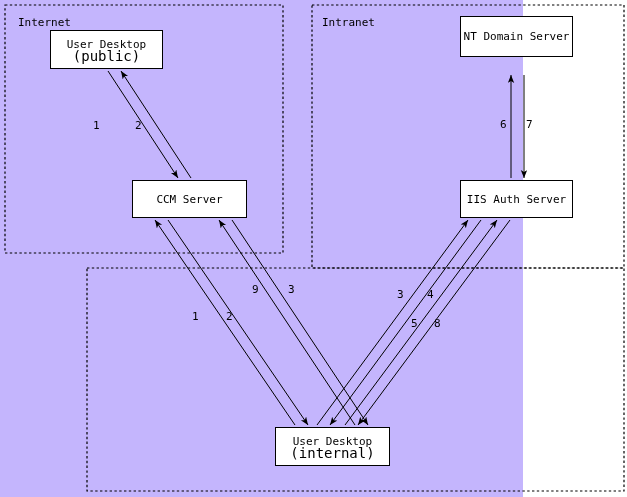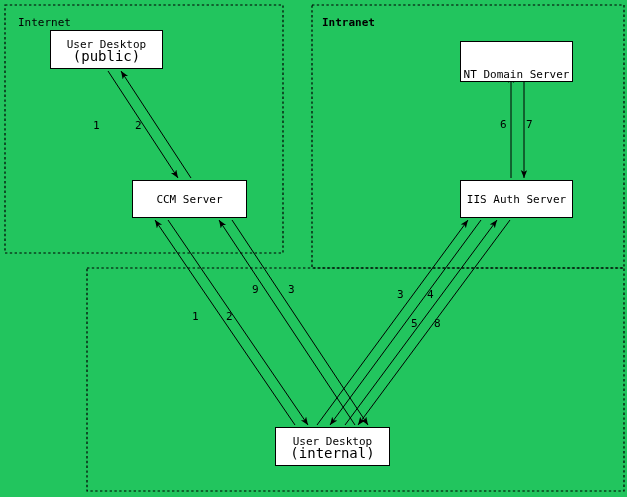--- a/index.html
+++ b/index.html
@@ -1,18 +1,18 @@
 <!DOCTYPE html>
 <html><head>
 <meta charset="utf-8">
 <style>
   html,body{margin:0;padding:0;background:#ffffff;}
   body{width:627px;height:497px;overflow:hidden;
        font-family:"DejaVu Sans Mono","Liberation Mono",monospace;}
-  #stage{position:relative;width:627px;height:497px;background:#22c55e;}
+  #stage{position:relative;width:523px;height:497px;background:#c4b5fd;}
   svg#canvas{position:absolute;left:0;top:0;width:627px;height:497px;}
   .zone-label{position:absolute;font-size:11px;color:#000;white-space:nowrap;
               font-family:"DejaVu Sans Mono","Liberation Mono",monospace;}
   .node{position:absolute;box-sizing:border-box;border:1px solid #000;background:#fff;
         display:flex;flex-direction:column;align-items:center;justify-content:center;}
   .node .t1{font-size:11px;line-height:13px;color:#000;white-space:nowrap;}
   .node .t2{font-size:14px;line-height:11px;color:#000;white-space:nowrap;}
   .flow-label{position:absolute;font-size:11px;color:#000;white-space:nowrap;
               font-family:"DejaVu Sans Mono","Liberation Mono",monospace;}
 </style>
@@ -50,32 +50,32 @@
 
       <line x1="345" y1="425" x2="497" y2="220" marker-end="url(#ah)"></line>
       <line x1="510" y1="220" x2="358" y2="425" marker-end="url(#ah)"></line>
 
       <line x1="511" y1="178" x2="511" y2="75" marker-end="url(#ah)"></line>
       <line x1="524" y1="75" x2="524" y2="178" marker-end="url(#ah)"></line>
     </g>
   </svg>
 
   <div class="zone-label" style="left:18px;top:16px;">Internet</div>
-  <div class="zone-label" style="left:322px;top:16px;font-weight:bold;">Intranet</div>
+  <div class="zone-label" style="left:322px;top:16px;">Intranet</div>
 
   <div class="node" style="left:50px;top:30px;width:113px;height:39px;">
     <div class="t1">User Desktop</div>
     <div class="t2">(public)</div>
   </div>
 
   <div class="node" style="left:132px;top:180px;width:115px;height:38px;text-align:right;">
     <div class="t1">CCM Server</div>
   </div>
 
-  <div class="node" style="left:460px;top:41px;width:113px;height:41px;justify-content:flex-end;">
+  <div class="node" style="left:460px;top:16px;width:113px;height:41px;">
     <div class="t1">NT Domain Server</div>
   </div>
 
   <div class="node" style="left:460px;top:180px;width:113px;height:38px;align-items:center;">
     <div class="t1">IIS Auth Server</div>
   </div>
 
   <div class="node" style="left:275px;top:427px;width:115px;height:39px;">
     <div class="t1">User Desktop</div>
     <div class="t2">(internal)</div>

